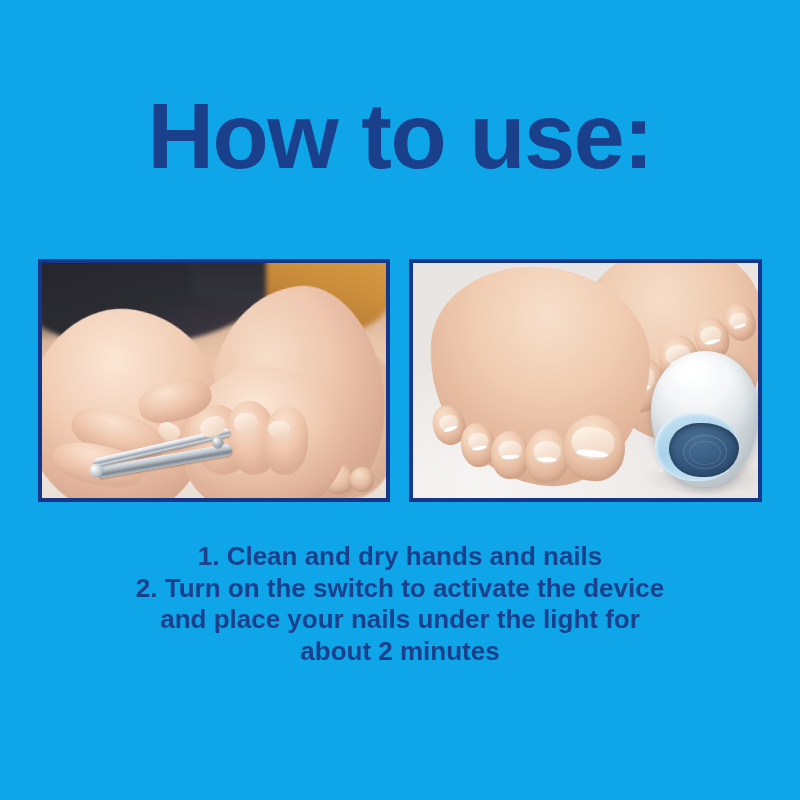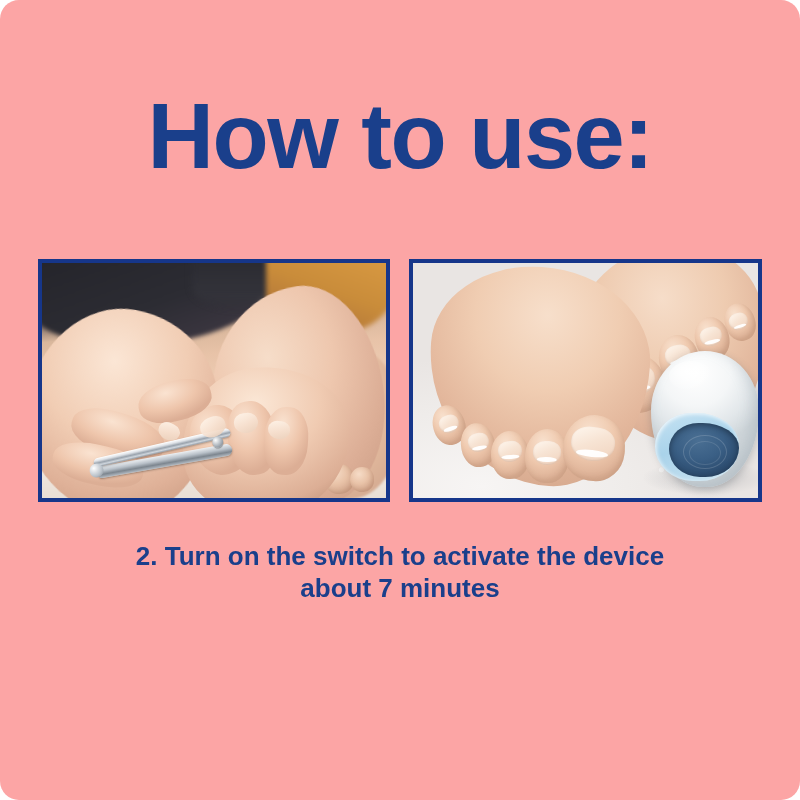--- a/index.html
+++ b/index.html
@@ -10,22 +10,21 @@
     width: 800px;
     height: 800px;
     background: #ffffff;
     font-family: "Liberation Sans", sans-serif;
     overflow: hidden;
   }
   .poster {
     position: relative;
     width: 800px;
     height: 800px;
-    background: #fca5a5;
-    border-radius: 19px;
+    background: #0ea5e9;
   }
 
   
   .title {
     position: absolute;
     left: 0;
     top: 88px;
     width: 800px;
     text-align: center;
     font-size: 92px;
@@ -407,17 +406,19 @@
           <div class="device-ring"></div>
           <div class="device-ring2"></div>
           <div class="device-hl"></div>
         </div>
       </div>
     </div>
 
   </div>
 
   <div class="steps">
+    <div>1. Clean and dry hands and nails</div>
     <div>2. Turn on the switch to activate the device</div>
-    <div>about 7 minutes</div>
+    <div>and place your nails under the light for</div>
+    <div>about 2 minutes</div>
   </div>
 
 </div>
 
 </body></html>

